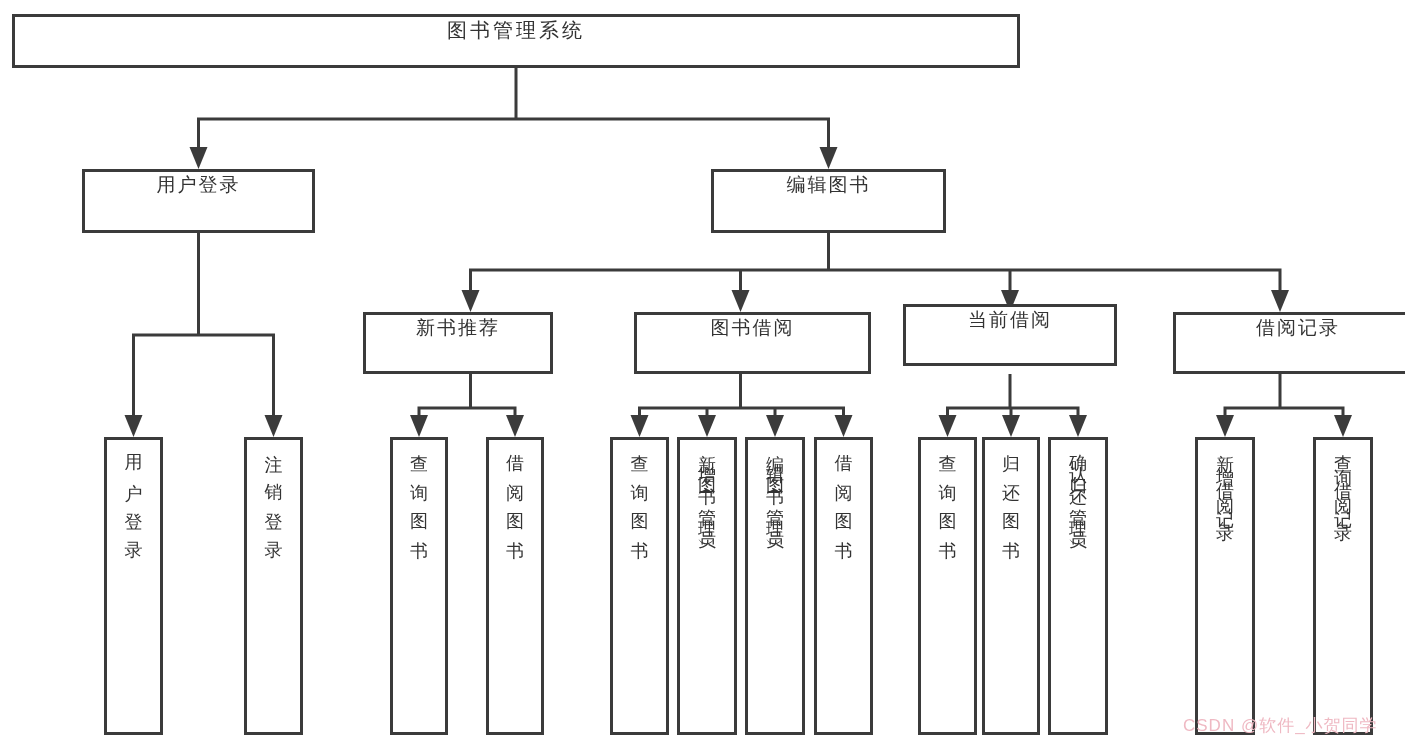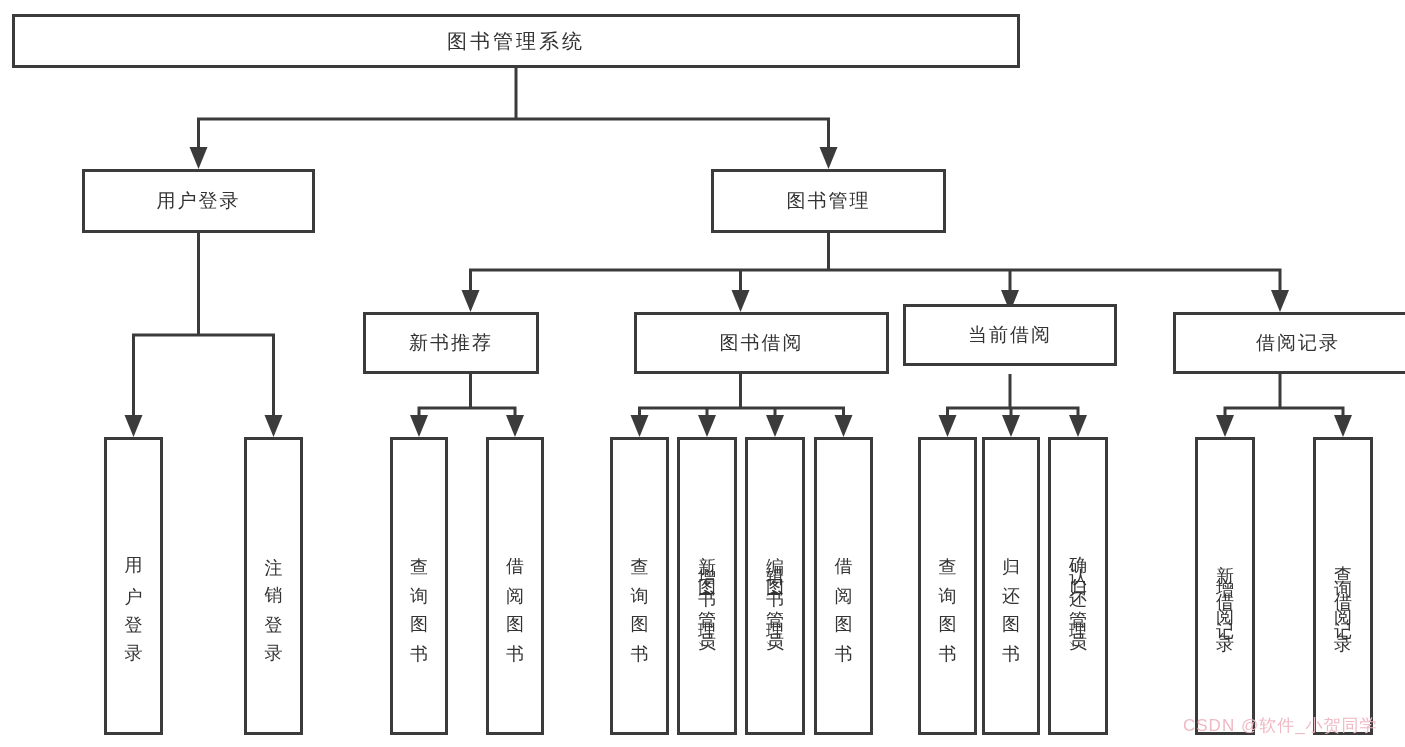--- a/index.html
+++ b/index.html
@@ -13,21 +13,21 @@
   .connectors{
     position:absolute;left:0;top:0;width:1405px;height:747px;
     pointer-events:none;
   }
   .node{
     position:absolute;
     box-sizing:border-box;
     background:#ffffff;
     border:3px solid #3b3b3b;
     display:flex;
-    align-items:center;
+    align-items:flex-start;
     justify-content:center;
     z-index:2;
   }
   .lbl{
     color:#333333;
     letter-spacing:2px;
     white-space:nowrap;
   }
   .nh .lbl{font-size:19px;}
   .n1 .lbl{font-size:20px;letter-spacing:3px;}
@@ -90,27 +90,27 @@
   </svg>
 
   <div class="node nh n1" style="left:12px;top:14px;width:1008px;height:54px">
     <span class="lbl">图书管理系统</span>
   </div>
 
   <div class="node nh" style="left:82px;top:169px;width:233px;height:64px">
     <span class="lbl">用户登录</span>
   </div>
   <div class="node nh" style="left:711px;top:169px;width:235px;height:64px">
-    <span class="lbl">图书管理</span>
+    <span class="lbl">编辑图书</span>
   </div>
 
-  <div class="node nh" style="left:363px;top:312px;width:176px;height:62px">
+  <div class="node nh" style="left:363px;top:312px;width:190px;height:62px">
     <span class="lbl">新书推荐</span>
   </div>
-  <div class="node nh" style="left:634px;top:312px;width:255px;height:62px">
+  <div class="node nh" style="left:634px;top:312px;width:237px;height:62px">
     <span class="lbl">图书借阅</span>
   </div>
   <div class="node nh" style="left:903px;top:304px;width:214px;height:62px">
     <span class="lbl">当前借阅</span>
   </div>
   <div class="node nh" style="left:1173px;top:312px;width:250px;height:62px">
     <span class="lbl">借阅记录</span>
   </div>
 
   <div class="node nv" style="left:104px;top:437px;width:59px;height:298px">

